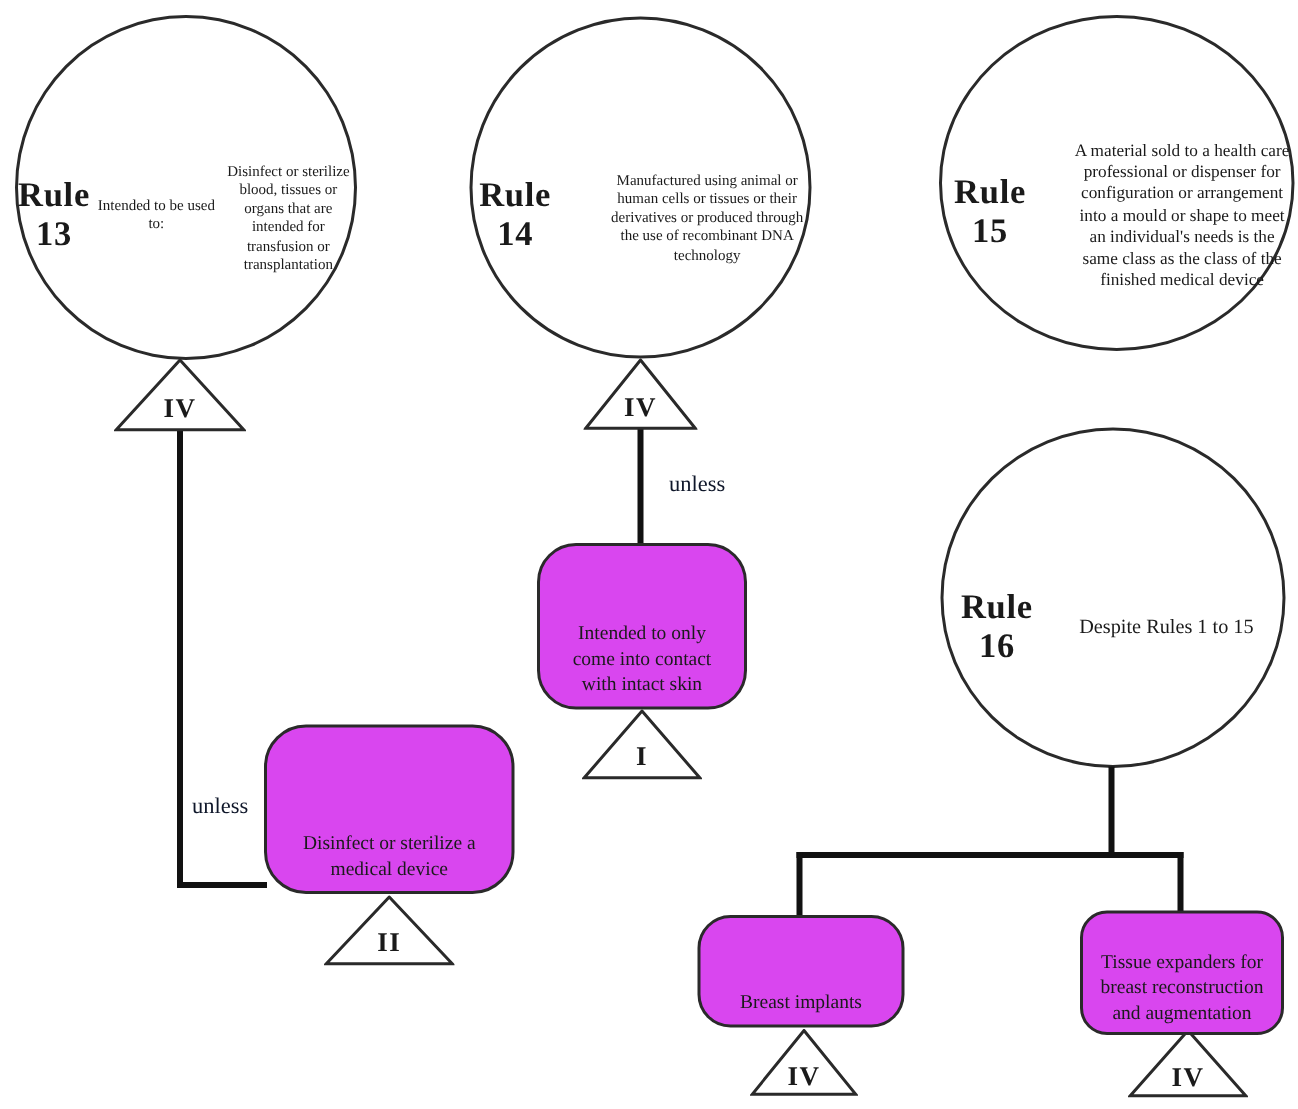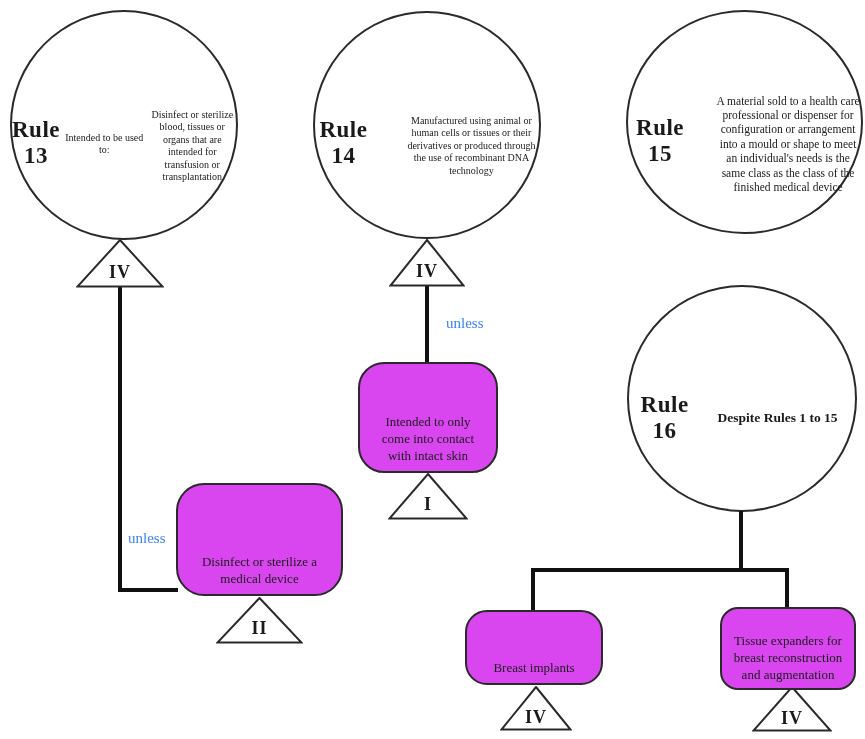--- a/index.html
+++ b/index.html
@@ -60,21 +60,21 @@
     right: 0;
     bottom: 5px;
     text-align: center;
     font-weight: bold;
     font-size: 18px;
     letter-spacing: 1px;
   }
   .unless {
     position: absolute;
     font-size: 15px;
-    color: #3b82f6;
+    color: #0f172a;
   }
 </style>
 </head>
 <body>
 
 <div id="canvas">
 
   <div class="circle" style="left:10px; top:10px; width:228px; height:230px; padding-top:42px;">
     <div class="title">Rule 13</div>
     <div class="body" style="width:170px; margin-bottom:4px;">Intended to be used to:</div>
@@ -86,21 +86,21 @@
     <div class="body" style="width:186px;">Manufactured using animal or human cells or tissues or their derivatives or produced through the use of recombinant DNA technology</div>
   </div>
 
   <div class="circle" style="left:626px; top:10px; width:237px; height:224px; padding-top:44px;gap:23px;">
     <div class="title">Rule 15</div>
     <div class="body" style="width:178px; font-size:11.5px;">A material sold to a health care professional or dispenser for configuration or arrangement into a mould or shape to meet an individual's needs is the same class as the class of the finished medical device</div>
   </div>
 
   <div class="circle" style="left:627px; top:285px; width:230px; height:227px; padding-top:40px;">
     <div class="title" style="margin-bottom:2px;">Rule 16</div>
-    <div class="body" style="width:170px; font-size:13.5px;font-weight:bold;">Despite Rules 1 to 15</div>
+    <div class="body" style="width:170px; font-size:13.5px;">Despite Rules 1 to 15</div>
   </div>
 
   <div class="conn" style="left:118px; top:286px; width:4px; height:306px;"></div>
   <div class="conn" style="left:118px; top:588px; width:60px; height:4px;"></div>
 
   <div class="conn" style="left:425px; top:286px; width:4px; height:78px;"></div>
 
   <div class="conn" style="left:739px; top:511px; width:4px; height:61px;"></div>
   <div class="conn" style="left:531px; top:568px; width:258px; height:4px;"></div>
   <div class="conn" style="left:531px; top:568px; width:4px; height:44px;"></div>

